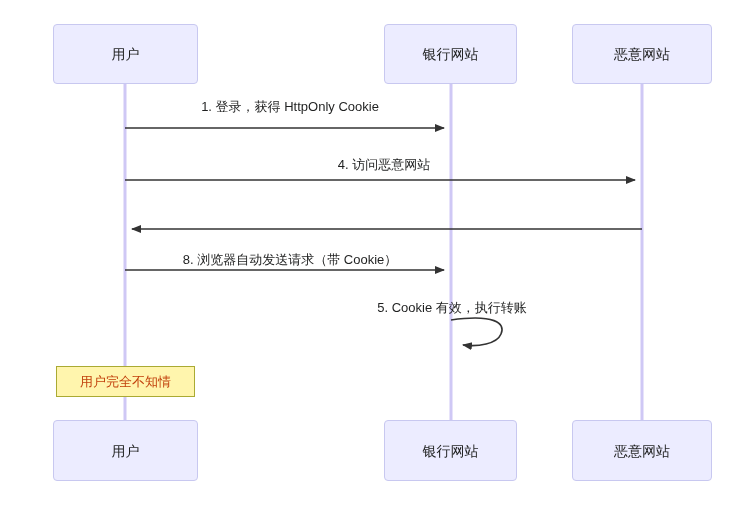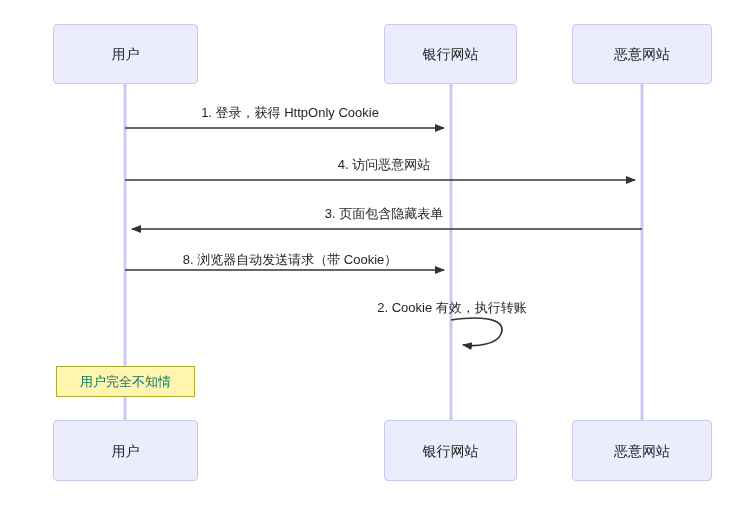--- a/index.html
+++ b/index.html
@@ -48,21 +48,21 @@
     position: absolute;
     box-sizing: border-box;
     background: #fff5ad;
     border: 1px solid #aaaa33;
     display: flex;
     align-items: center;
     justify-content: center;
   }
   .note-label {
     font-size: 13px;
-    color: #0f766e;
+    color: #c2410c;
     white-space: nowrap;
   }
   
   .msg-label {
     position: absolute;
     font-size: 13px;
     color: #1f2020;
     white-space: nowrap;
     transform: translateX(-50%);
     line-height: 1;
@@ -105,25 +105,24 @@
   <div class="actor-box" style="left:53px; top:24px; width:145px; height:60px;">
     <span class="actor-label">用户</span>
   </div>
   <div class="actor-box" style="left:384px; top:24px; width:133px; height:60px;">
     <span class="actor-label">银行网站</span>
   </div>
   <div class="actor-box" style="left:572px; top:24px; width:140px; height:60px;">
     <span class="actor-label">恶意网站</span>
   </div>
 
-  <div class="msg-label" style="left:290px; top:106px;text-align:center;">1. 登录，获得 HttpOnly Cookie</div>
+  <div class="msg-label" style="left:290px; top:100px;text-align:center;">1. 登录，获得 HttpOnly Cookie</div>
   <div class="msg-label" style="left:384px; top:158px;">4. 访问恶意网站</div>
-  <div class="msg-label" style="left:384px; top:207px;">3. 页面包含隐藏表单</div>
   <div class="msg-label" style="left:290px; top:253px;">8. 浏览器自动发送请求（带 Cookie）</div>
-  <div class="msg-label" style="left:452px; top:301px;">2. Cookie 有效，执行转账</div>
+  <div class="msg-label" style="left:452px; top:301px;">5. Cookie 有效，执行转账</div>
 
   <div class="note-box" style="left:56px; top:366px; width:139px; height:31px;">
     <span class="note-label">用户完全不知情</span>
   </div>
 
   <div class="actor-box" style="left:53px; top:420px; width:145px; height:61px;">
     <span class="actor-label">用户</span>
   </div>
   <div class="actor-box" style="left:384px; top:420px; width:133px; height:61px;">
     <span class="actor-label">银行网站</span>

